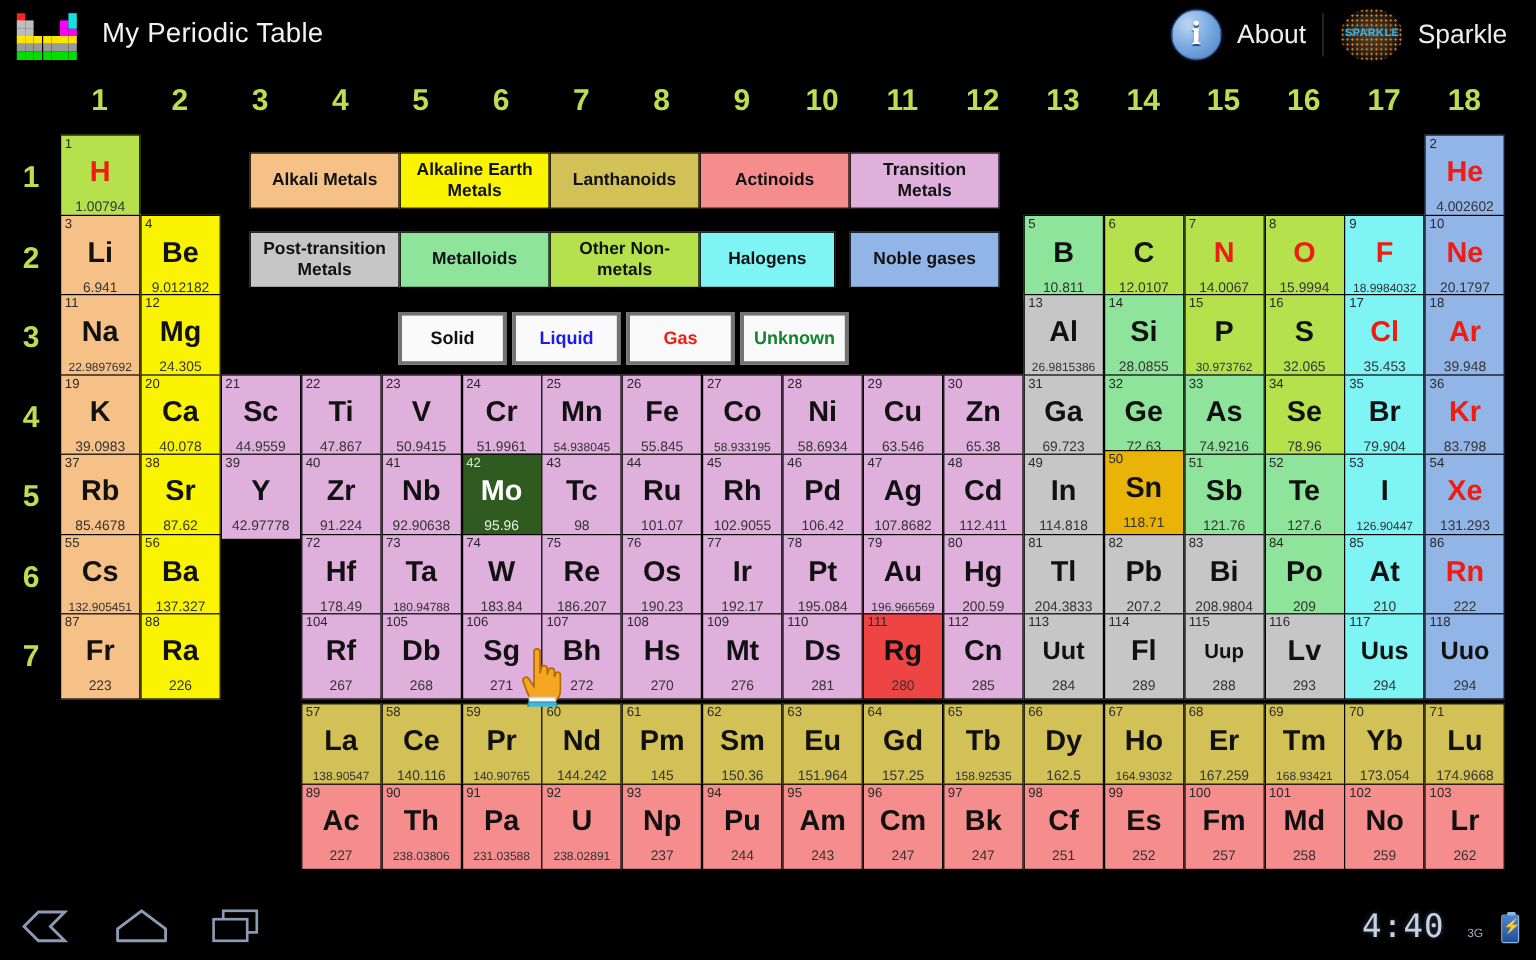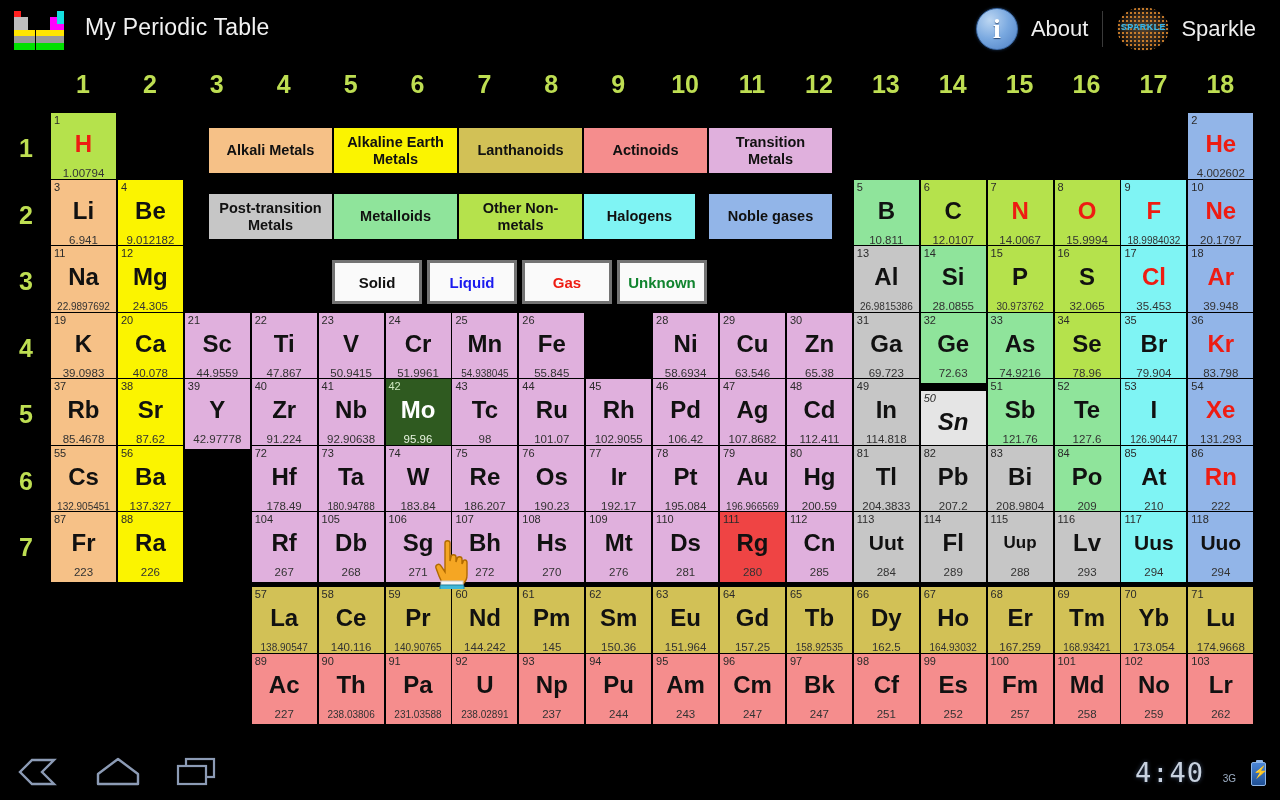--- a/index.html
+++ b/index.html
@@ -334,20 +334,25 @@
       <div class="cell st-solid" style="left: 451.4px; top: 199.5px; background: rgb(224, 176, 221);">
         <div class="num">25</div>
         <div class="sym">Mn</div>
         <div class="mass" style="font-size: 10px;">54.938045</div>
       </div>
       <div class="cell st-solid" style="left: 518.3px; top: 199.5px; background: rgb(224, 176, 221);">
         <div class="num">26</div>
         <div class="sym">Fe</div>
         <div class="mass">55.845</div>
       </div>
+      <div class="cell st-solid" style="left: 585.2px; top: 199.5px; background: rgb(224, 176, 221);">
+        <div class="num">27</div>
+        <div class="sym">Co</div>
+        <div class="mass" style="font-size: 10px;">58.933195</div>
+      </div>
       <div class="cell st-solid" style="left: 652.1px; top: 199.5px; background: rgb(224, 176, 221);">
         <div class="num">28</div>
         <div class="sym">Ni</div>
         <div class="mass">58.6934</div>
       </div>
       <div class="cell st-solid" style="left: 719px; top: 199.5px; background: rgb(224, 176, 221);">
         <div class="num">29</div>
         <div class="sym">Cu</div>
         <div class="mass">63.546</div>
       </div>
@@ -444,21 +449,21 @@
       <div class="cell st-solid" style="left: 785.9px; top: 266px; background: rgb(224, 176, 221);">
         <div class="num">48</div>
         <div class="sym">Cd</div>
         <div class="mass">112.411</div>
       </div>
       <div class="cell st-solid" style="left: 852.8px; top: 266px; background: rgb(198, 198, 198);">
         <div class="num">49</div>
         <div class="sym">In</div>
         <div class="mass">114.818</div>
       </div>
-      <div class="cell st-solid" style="left: 919.7px; top: 278px; background: #e5e5e5; font-style: italic;">
+      <div class="cell st-solid" style="left: 919.7px; top: 263px; background: #eab308;">
         <div class="num">50</div>
         <div class="sym">Sn</div>
         <div class="mass">118.71</div>
       </div>
       <div class="cell st-solid" style="left: 986.6px; top: 266px; background: rgb(143, 228, 155);">
         <div class="num">51</div>
         <div class="sym">Sb</div>
         <div class="mass">121.76</div>
       </div>
       <div class="cell st-solid" style="left: 1053.5px; top: 266px; background: rgb(143, 228, 155);">

